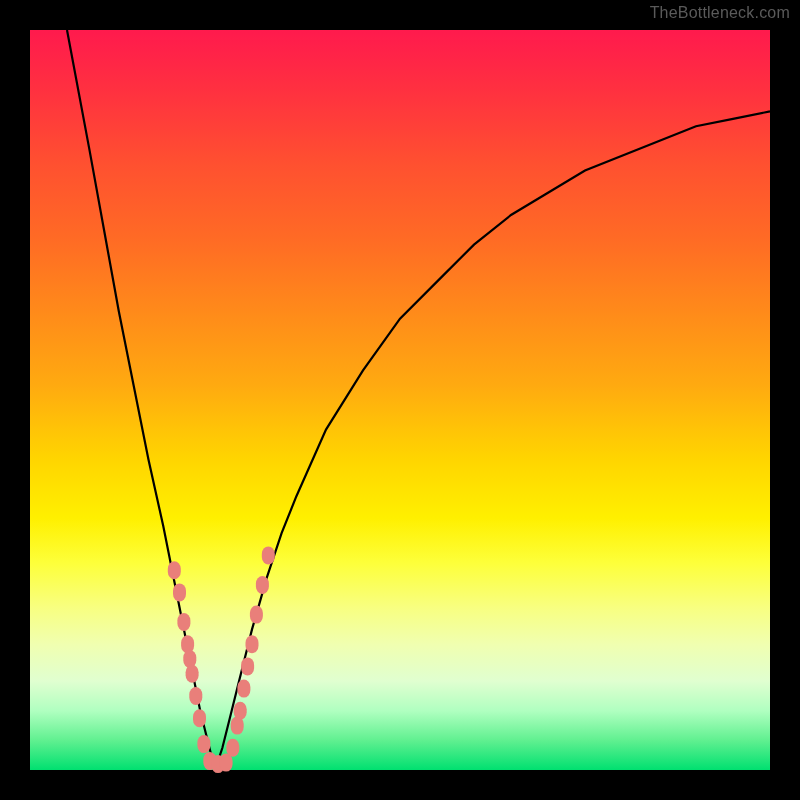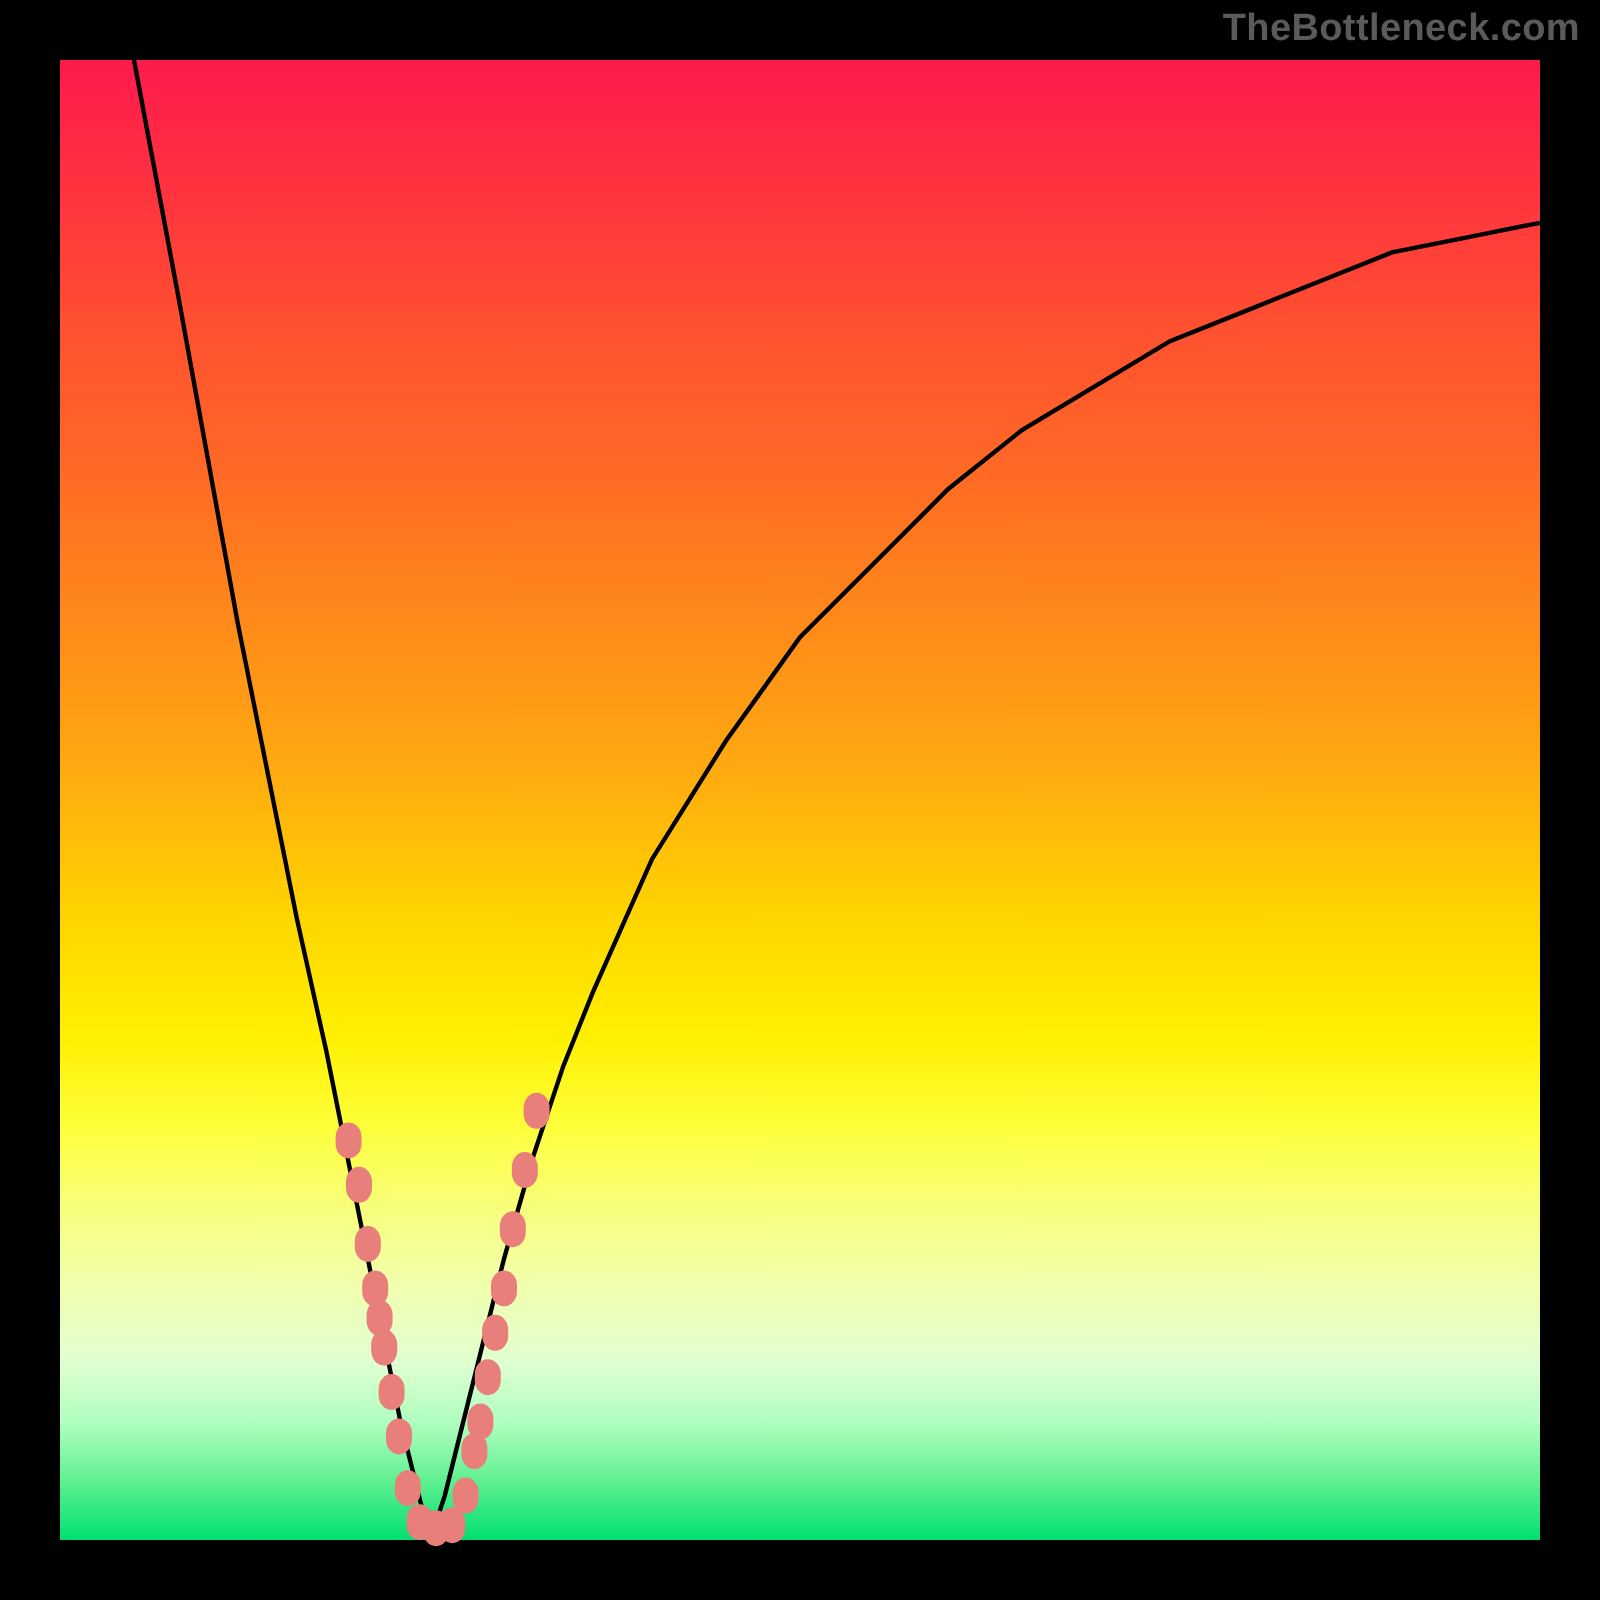--- a/index.html
+++ b/index.html
@@ -43,22 +43,22 @@
       #b0ffc0 92%,
       #60f090 96%,
       #00e070 100%
     );
   }
   .watermark {
     position: absolute;
     top: 4px;
     right: 10px;
     color: #5a5a5a;
-    font-size: 19px;
-    font-weight: 700;
+    font-size: 16px;
+    font-weight: 400;
     letter-spacing: 0.2px;
     user-select: none;
     margin-left: 20px;
   }
   svg.curve {
     position: absolute;
     left: 0;
     top: 0;
     width: 740px;
     height: 740px;

